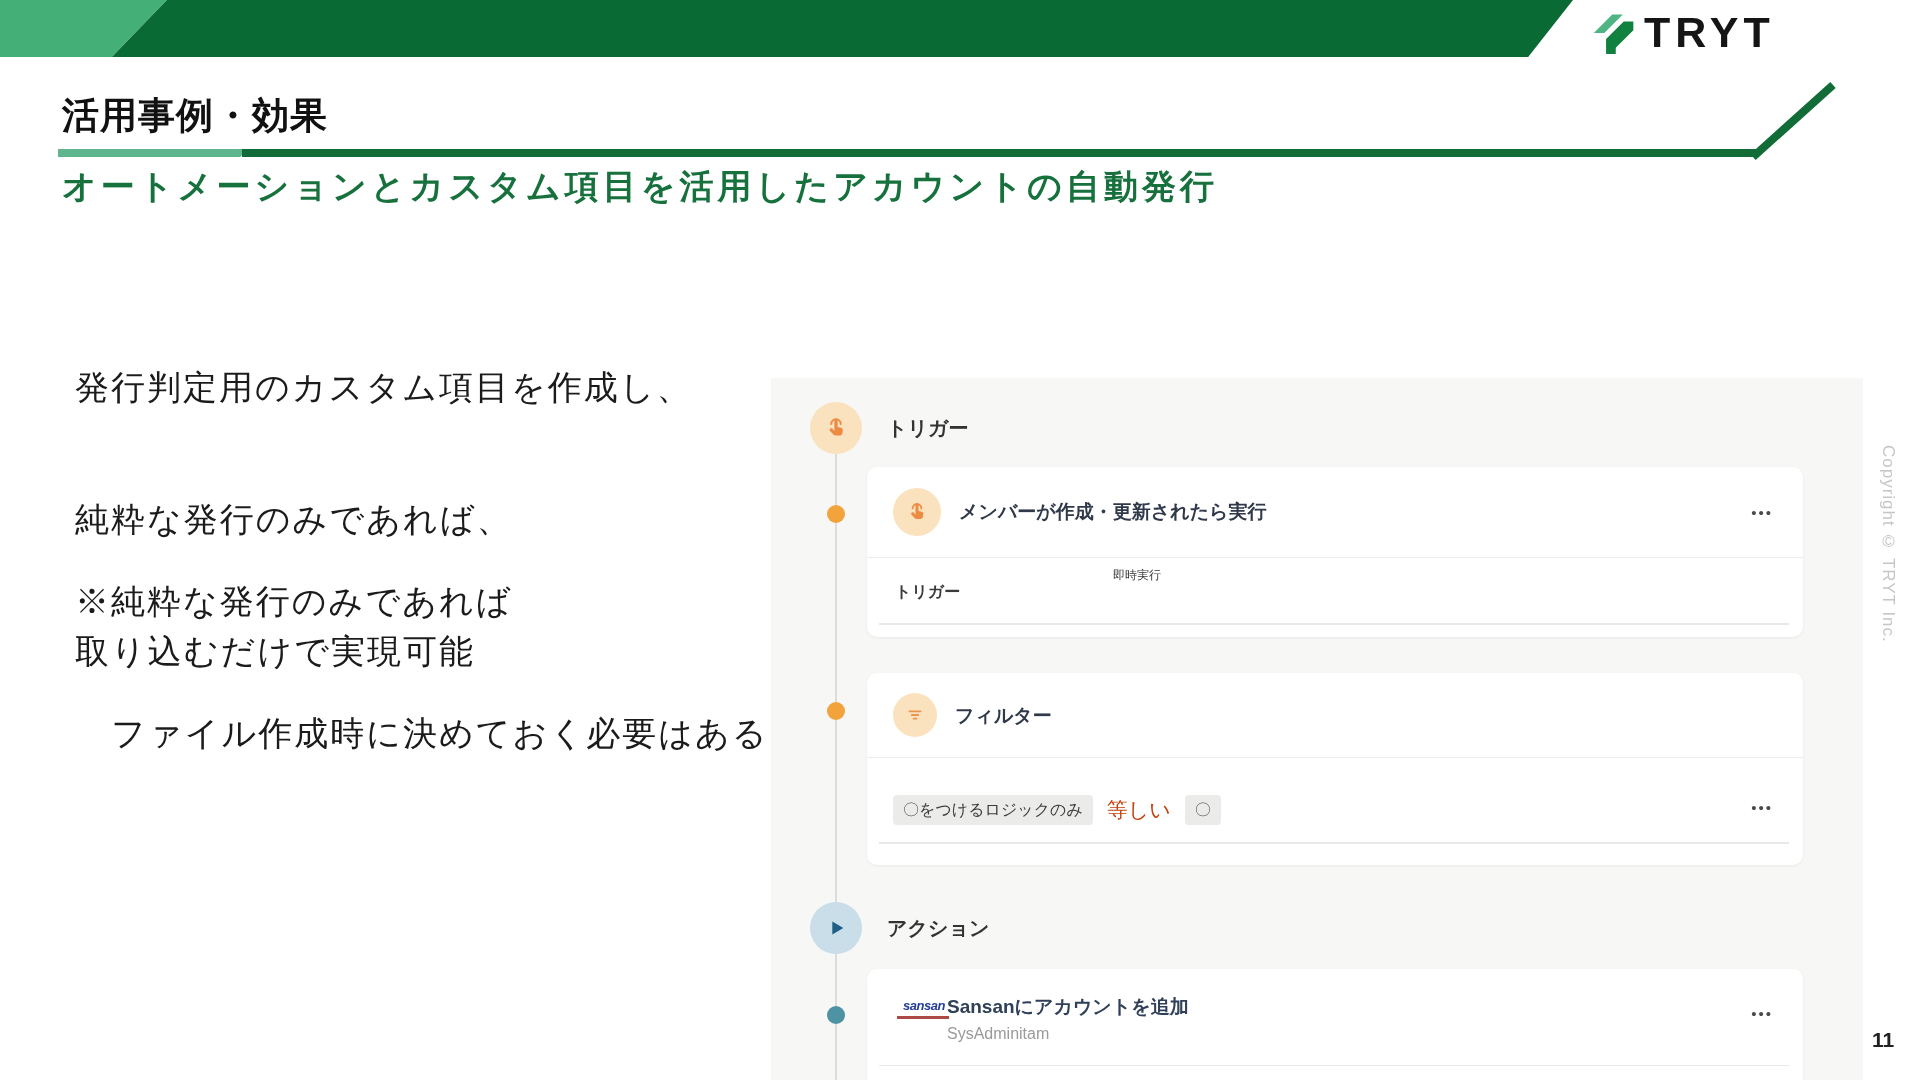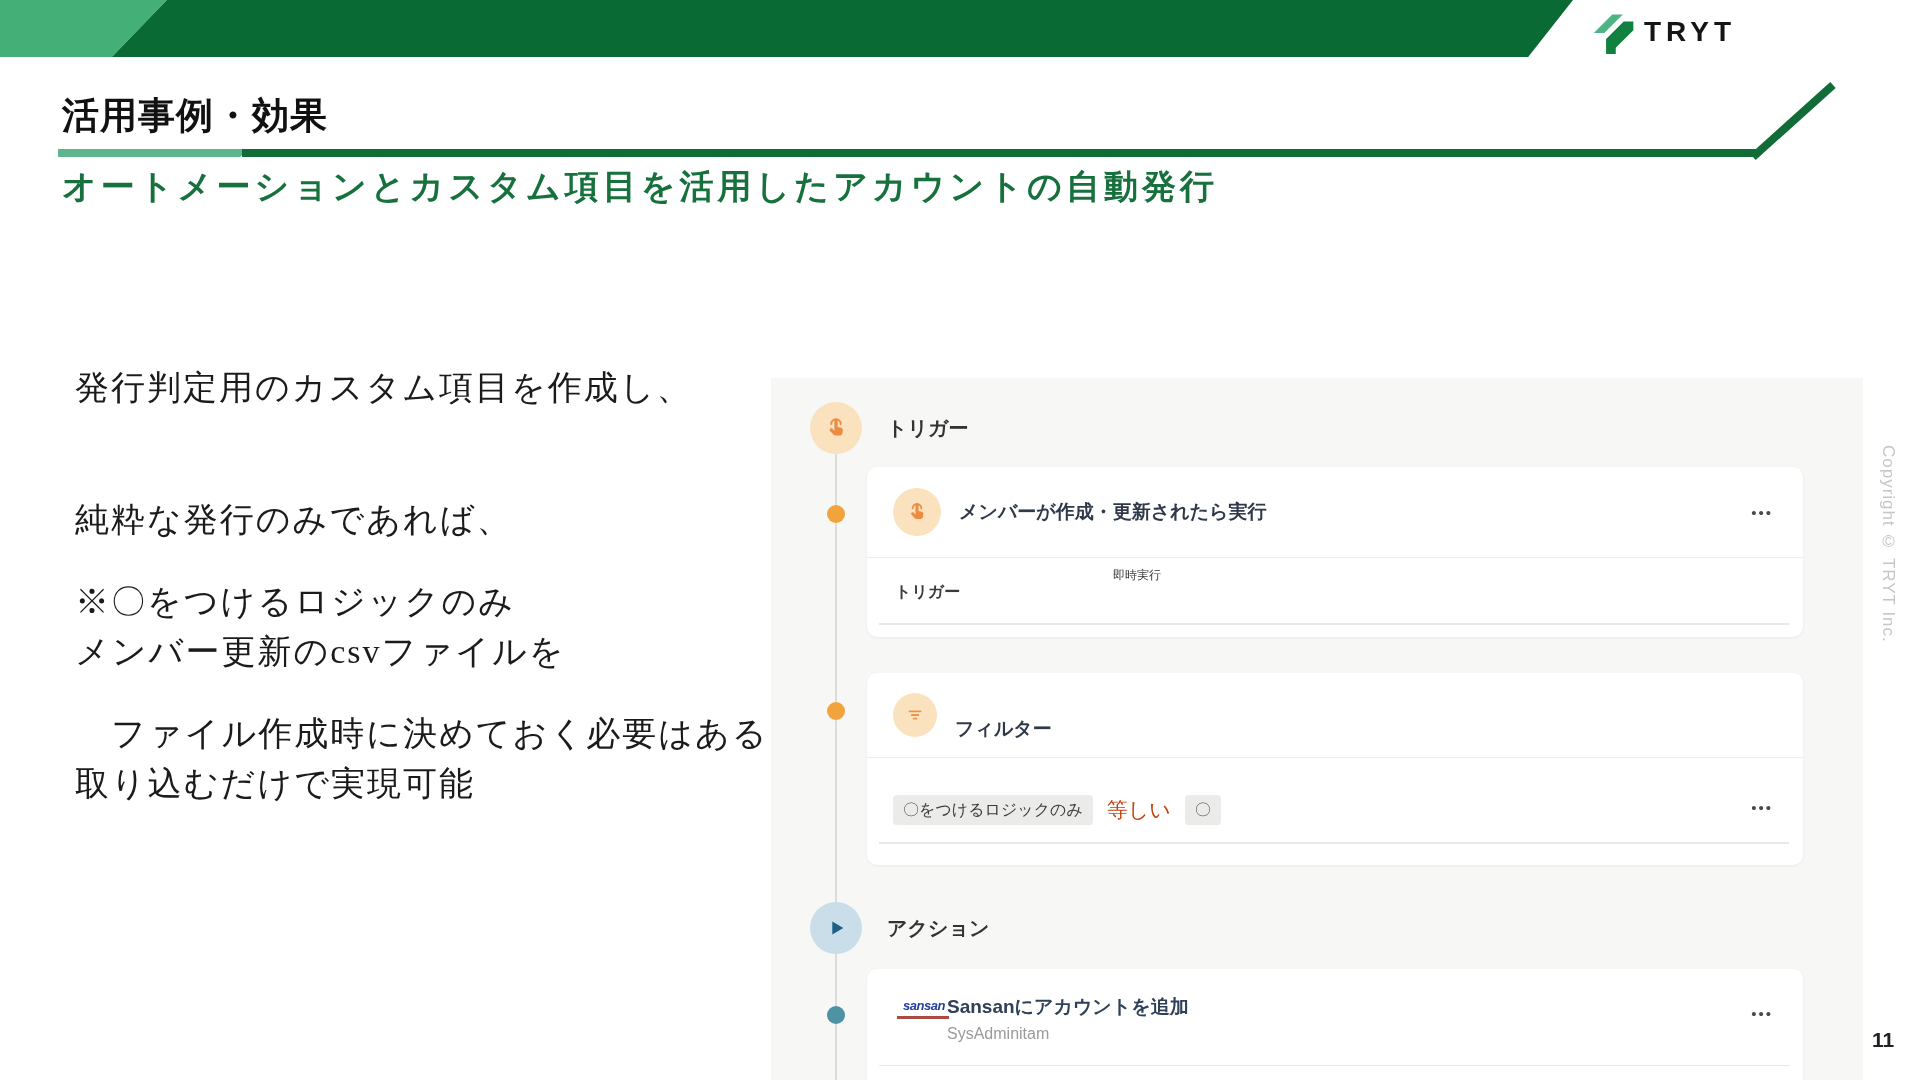--- a/index.html
+++ b/index.html
@@ -27,21 +27,21 @@
   
   .bar-dark{position:absolute;left:0;top:0;width:1573px;height:57px;
     background:var(--brand-green-dark);
     clip-path:polygon(7.1% 100%,10.6% 0,100% 0,97.15% 100%);}
   .bar-light{position:absolute;left:0;top:0;width:167px;height:57px;
     background:var(--brand-green-light);
     clip-path:polygon(0 0,100% 0,67% 100%,0 100%);}
   
   .logo{position:absolute;left:1592px;top:8px;display:flex;align-items:center;}
   .logo-mark{width:44px;height:48px;}
-  .logo-text{font-size:28px;font-weight:800;letter-spacing:5px;color:#151515;margin-left:8px;line-height:1;text-align:center;}
+  .logo-text{font-size:43px;font-weight:800;letter-spacing:5px;color:#151515;margin-left:8px;line-height:1;text-align:center;}
   
   .page-title{position:absolute;left:62px;top:94px;font-size:37px;font-weight:700;color:#111;line-height:1.2;letter-spacing:1px;}
   .rule-light{position:absolute;left:58px;top:149px;width:190px;height:8px;background:var(--rule-green-light);
     clip-path:polygon(0 0,100% 0,96% 100%,0 100%);}
   .rule-dark{position:absolute;left:242px;top:149px;width:1516px;height:8px;background:var(--rule-green-dark);}
   .rule-swoosh{position:absolute;left:1745px;top:78px;width:95px;height:85px;}
   .subtitle{position:absolute;left:62px;top:166px;font-size:34px;font-weight:700;color:var(--subtitle-green);letter-spacing:4px;line-height:1.2;}
   
   .body-text{position:absolute;left:75px;top:278px;font-size:34px;line-height:44px;color:#1B1B1B;
     font-family:"Liberation Serif","DejaVu Serif",serif;letter-spacing:2px;white-space:pre;}
@@ -63,21 +63,21 @@
   .card{position:absolute;left:96px;width:936px;background:#fff;border-radius:10px;
     box-shadow:0 1px 3px rgba(0,0,0,.06);}
   .card1{top:89px;height:170px;}
   .card2{top:295px;height:192px;}
   .card3{top:591px;height:160px;}
   .card-icon{position:absolute;border-radius:50%;background:var(--orange-soft);display:flex;align-items:center;justify-content:center;}
   .card1-icon{left:26px;top:21px;width:48px;height:48px;}
   .card2-icon{left:26px;top:20px;width:44px;height:44px;}
   .card-title{position:absolute;font-size:19px;font-weight:700;color:#30394A;line-height:24px;}
   .card1-title{left:92px;top:33px;font-family:Liberation Serif, serif;}
-  .card2-title{left:88px;top:44px;}
+  .card2-title{left:88px;top:31px;}
   .card3-title{left:80px;top:26px;color:#2F4058;}
   .card3-sub{position:absolute;left:80px;top:55px;font-size:16px;color:#9A9A9A;line-height:20px;}
   .menu-dots{position:absolute;right:30px;font-size:15px;letter-spacing:2px;color:#4A4A4A;line-height:14px;cursor:pointer;}
   .card1-dots{top:39px;}
   .card2-dots{top:128px;}
   .card3-dots{top:38px;}
   .card-divider{position:absolute;left:0;right:0;height:1px;background:#EDEDEB;}
   .card1-divider{top:90px;}
   .card2-divider{top:84px;}
   .inner-rule{position:absolute;left:12px;right:14px;height:2px;background:#E9E9E7;}
@@ -117,25 +117,24 @@
   <div class="rule-light"></div>
   <div class="rule-dark"></div>
   <svg class="rule-swoosh" viewBox="0 0 95 85">
     <line x1="8" y1="79" x2="88" y2="7" stroke="#116C37" stroke-width="8"></line>
   </svg>
   <div class="subtitle">オートメーションとカスタム項目を活用したアカウントの自動発行</div>
 
   <div class="body-text">
     <div>発行判定用のカスタム項目を作成し、</div>
     <div>純粋な発行のみであれば、</div>
-    <div>メンバー更新のcsvファイルを</div>
     <div>取り込むだけで実現可能</div>
   </div>
   <div class="note-text">
-    <div>※〇をつけるロジックのみ</div>
+    <div>※純粋な発行のみであれば</div>
     <div>　ファイル作成時に決めておく必要はある</div>
   </div>
 
   <div class="panel">
     <div class="timeline"></div>
 
     <div class="node node-trigger">
       <svg width="26" height="26" viewBox="0 0 24 24">
         <path d="M7.6 8.4a4.4 4.4 0 0 1 8.8 0" fill="none" stroke="#ED8B43" stroke-width="1.8" stroke-linecap="round"></path>
         <path d="M10.5 12V4.7a1.5 1.5 0 0 1 3 0V11l3.2.8c1.1.3 1.8 1.3 1.6 2.4l-.4 2.6c-.2 1.3-1.3 2.2-2.6 2.2h-3.6c-.8 0-1.6-.3-2.1-.9l-3.1-3.3c-.6-.6-.5-1.6.1-2.1.6-.5 1.5-.5 2.1.1l1.8 1.9z" fill="#ED8B43"></path>

